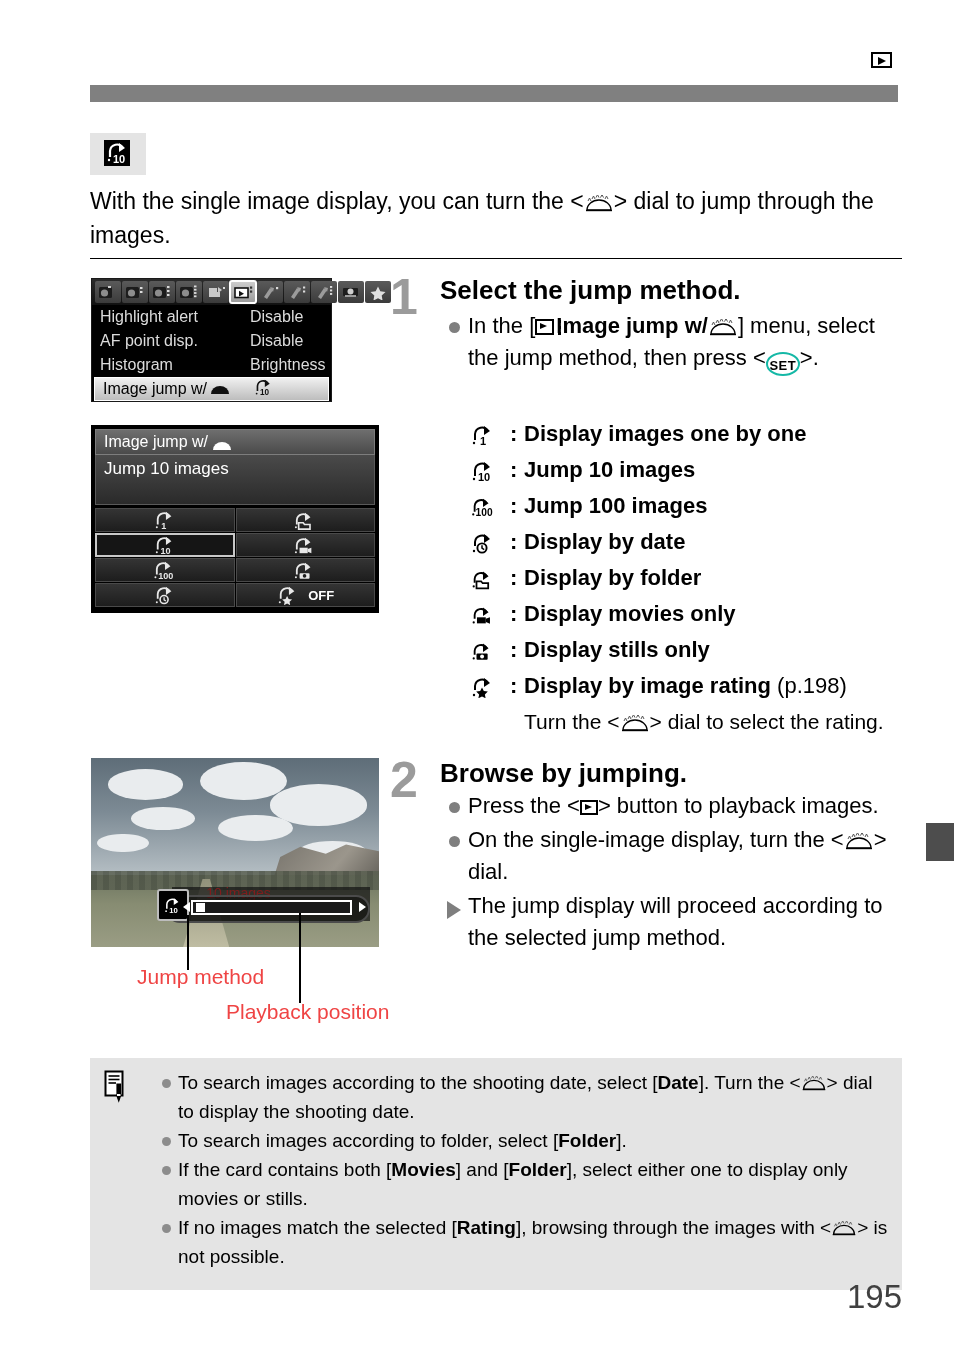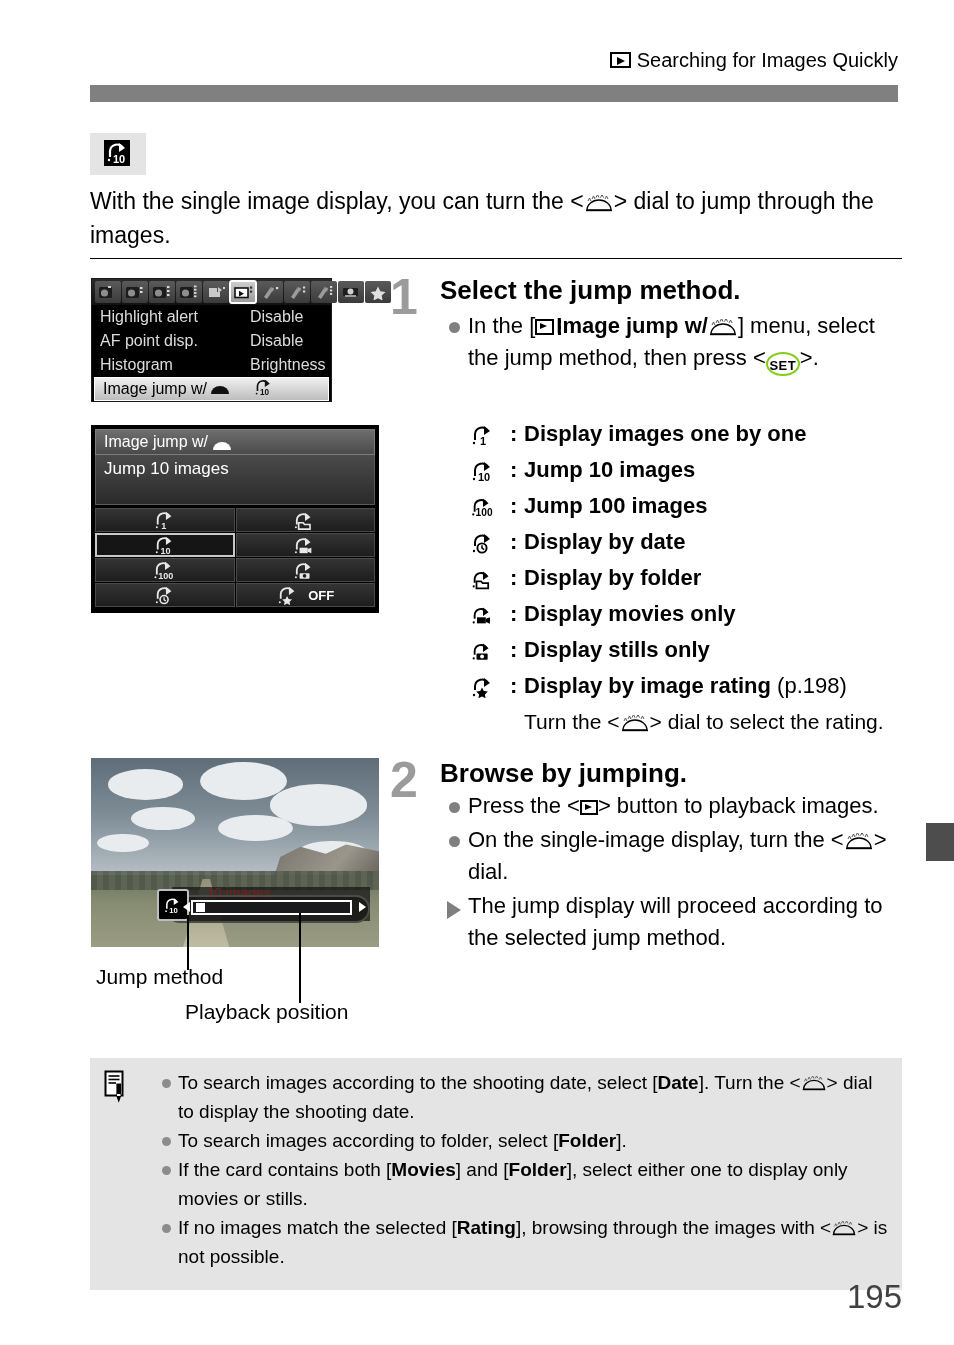--- a/index.html
+++ b/index.html
@@ -95,21 +95,21 @@
     display: inline-block;
     width: 30px; height: 17px;
     vertical-align: -3px;
   }
   .dial.small { width: 26px; height: 15px; vertical-align: -2px; }
 
   
   .setbtn {
     display: inline-block;
     width: 34px; height: 24px;
-    border: 2px solid #84cc16;
+    border: 2px solid #14b8a6;
     border-radius: 50%;
     text-align: center;
     font-size: 13px;
     font-weight: bold;
     line-height: 23px;
     letter-spacing: 0.5px;
     vertical-align: -5px;
     box-sizing: border-box;
   }
 
@@ -301,21 +301,21 @@
   }
   .jb-thumb{
     position:absolute;left:3px;top:1px;width:9px;height:9px;background:#fff;
   }
   .jb-arrowl,.jb-arrowr{position:absolute;top:15px;width:0;height:0;}
   .jb-arrowl{left:26px;border-right:7px solid #fff;border-top:5px solid transparent;border-bottom:5px solid transparent;}
   .jb-arrowr{right:4px;border-left:7px solid #fff;border-top:5px solid transparent;border-bottom:5px solid transparent;}
 
   
   .leader { position:absolute; background:#000; width:2px; }
-  .cap { position:absolute; font-size:21px; color:#000000; }
+  .cap { position:absolute; font-size:21px; color:#ef4444;margin-left:41px; }
 
   
   .stepnum {
     position:absolute;
     font-size:50px; font-weight:bold; color:#9b9b9b;
     line-height:1;
   }
   .steptitle {
     position:absolute;
     font-size:26px; font-weight:bold;
@@ -372,21 +372,21 @@
   .pageno {
     position:absolute; right:52px; top:1278px;
     font-size:33px; color:#404040;
   }
   b { font-weight:bold; }
 </style>
 </head>
 <body>
 
 <div class="header">
-  <span class="icon-playback"></span><span class="hdr-txt">Searching for Images Quickly</span>
+  <span class="icon-playback"></span>
 </div>
 <div class="rule-bar"></div>
 
 <div class="section-head">
   <span class="jumpbox">
     <svg width="26" height="26" viewBox="0 0 26 26">
       <path d="M6 17 L6 11 A7 7 0 0 1 19 8" fill="none" stroke="#fff" stroke-width="2.2"></path>
       <path d="M15 3 L21 8 L15 12 Z" fill="#fff"></path>
       <circle cx="5" cy="20" r="1.2" fill="#fff"></circle>
       <text x="9" y="23" font-family="Liberation Sans, sans-serif" font-size="11" font-weight="bold" fill="#fff">10</text>

